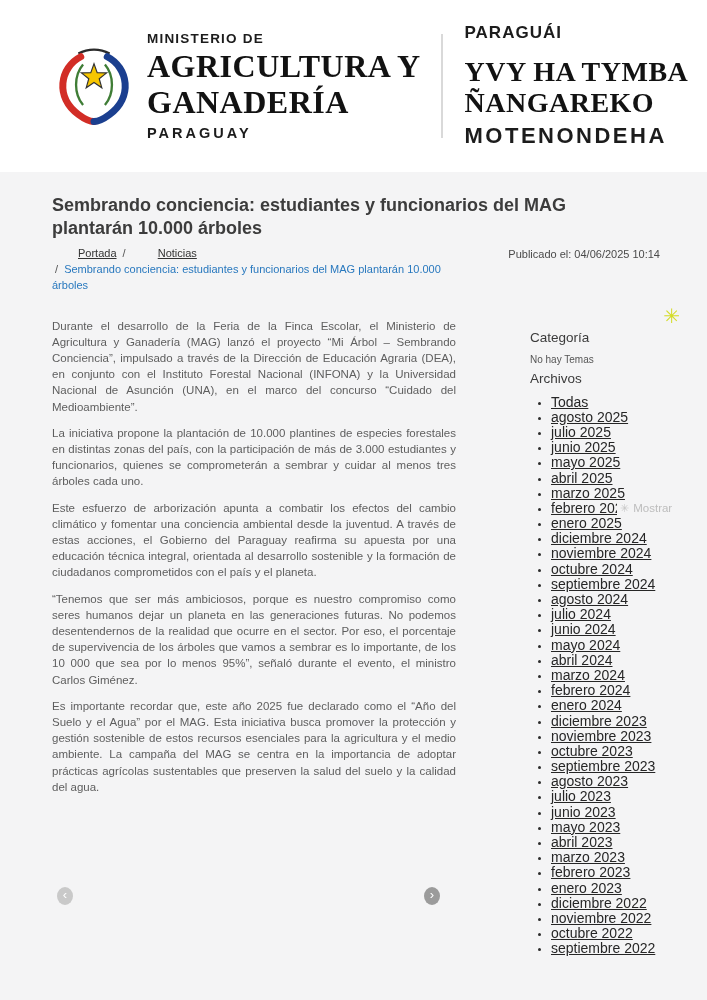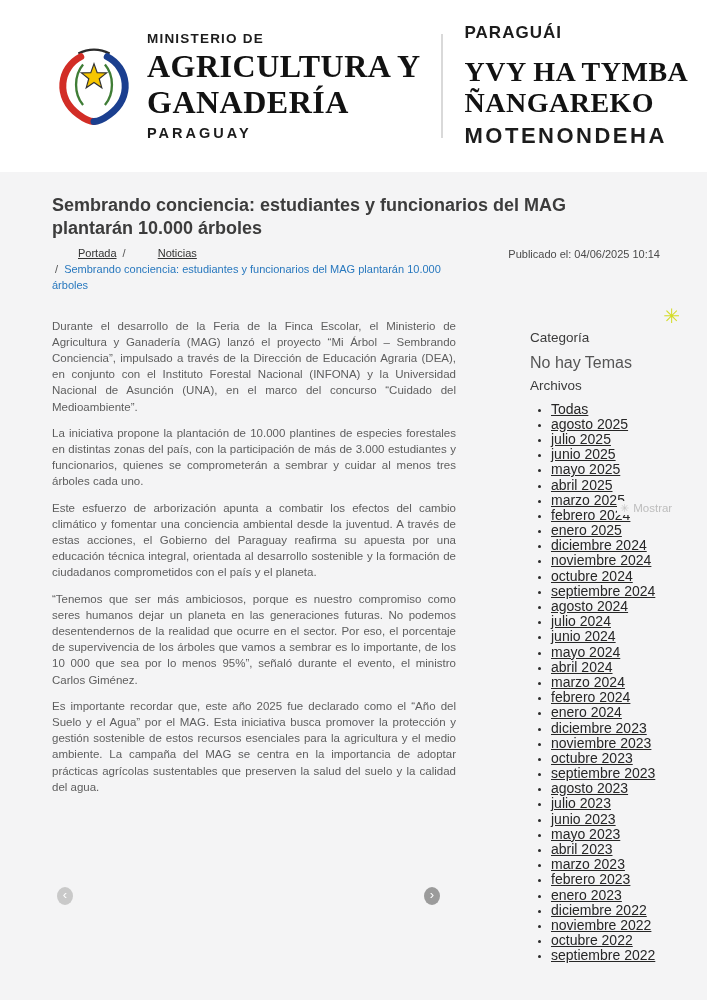--- a/index.html
+++ b/index.html
@@ -26,21 +26,21 @@
   .bc-sep { color:#555555; margin:0 3px; }
   .bc-current { color:#2878be; }
   .published { font-size:11px; color:#4a4a4a; white-space:nowrap; padding-top:2px; }
 
   .content-row { display:flex; margin-top:24px; }
   article { width:404px; flex:none; }
   article p { font-size:11.5px; color:#5e5e5e; line-height:16.2px; text-align:justify; margin:0 0 10px 0; }
 
   aside { width:170px; margin-left:74px; padding-top:12px; }
   .side-title { font-size:13.5px; color:#3b3b3b; font-weight:400; }
-  .side-empty { font-size:16px; color:#555555; margin-top:9px; }
+  .side-empty { font-size:10px; color:#555555; margin-top:9px; }
   .archives-title { margin-top:6px; }
   .archive-list { margin:10px 0 0 0; padding-left:21px; list-style:disc; }
   .archive-list li { margin-bottom:3.2px; line-height:12px; }
   .archive-list li::marker { color:#2b2b2b; font-size:10px; }
   .archive-link { font-size:14px; color:#262626; text-decoration:underline; cursor:pointer; }
 
   
   .flower { position:absolute; top:306px; right:27px; color:#d4dc28; font-size:20px; line-height:1; }
   .tooltip { position:absolute; top:501px; left:617px; display:flex; align-items:center; gap:4px;
              background:#f4f4f5; padding:1px 3px; font-size:11.5px; color:#bdbdbd; }

